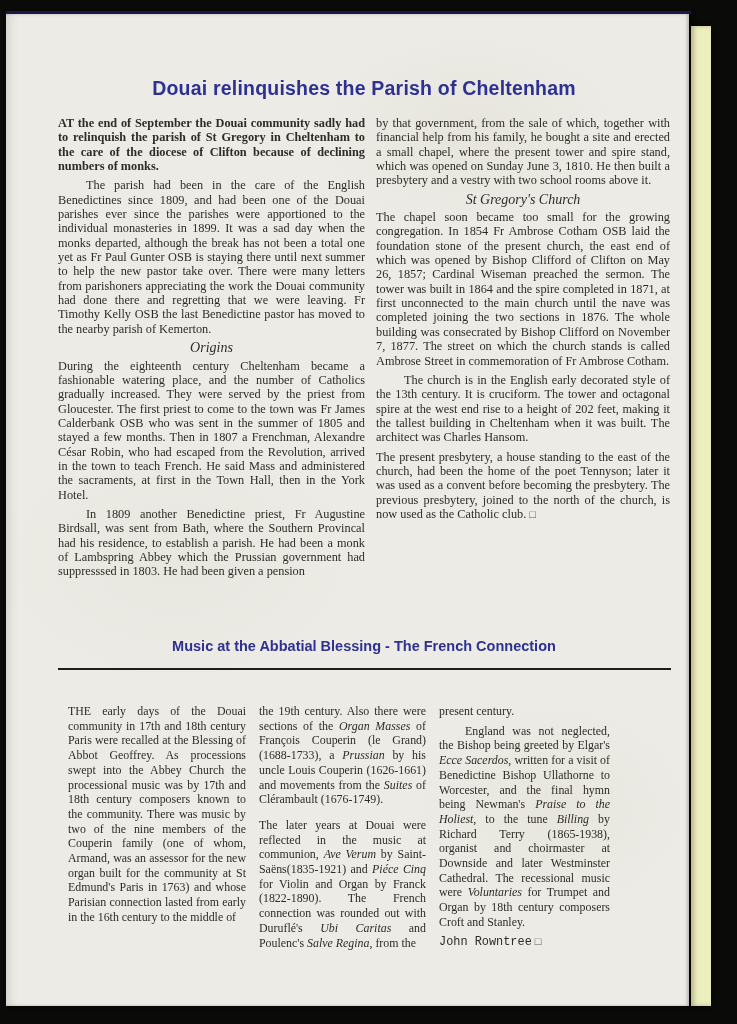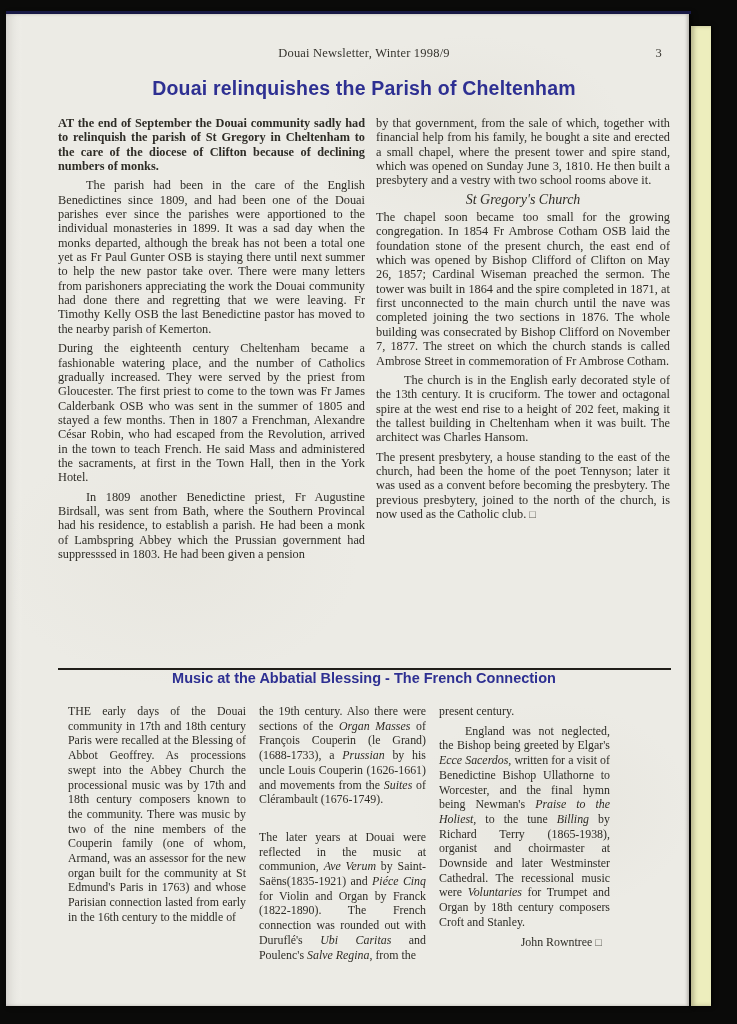--- a/index.html
+++ b/index.html
@@ -47,52 +47,49 @@
   p{margin:0;}
   .a1-col p + p, .a2-col p + p{margin-top:5px;}
   .lead{font-weight:700;}
   .indent{text-indent:28px;}
   .subhead{
     margin:5px 0 3px;text-align:center;font-style:italic;font-weight:500;
     font-size:14px;color:#2e2c26;
   }
   .rule{position:absolute;left:52px;top:654px;width:613px;height:2px;background:#201e19;}
   .a2-title{
-    position:absolute;left:52px;top:656px;width:612px;margin:0;
+    position:absolute;left:52px;top:624px;width:612px;margin:0;
     text-align:center;font-family:"Liberation Sans",sans-serif;
     font-weight:700;font-size:14.5px;color:var(--accent-navy,#2e3092);
   }
   .a2-cols{position:absolute;left:62px;top:690px;display:flex;gap:13px;}
   .a2-col{text-align:justify;font-size:11.9px;line-height:14.7px;color:#2e2c26;}
   .a2-col.c1{width:178px;}
   .a2-col.c2{width:167px;}
   .a2-col.c3{width:171px;}
-  .a2-col .gap-para{margin-top:23px;}
+  .a2-col .gap-para{margin-top:11px;}
   .a2-col .indent{text-indent:26px;}
-  .byline{text-align:right;padding-right:8px;margin-top:3px;}
+  .byline{text-align:left;padding-right:8px;margin-top:3px;font-family:Liberation Mono, monospace;}
   .endbox{font-style:normal;color:#5a584f;font-size:11px;margin-left:3px;}
 </style>
 </head>
 <body>
 
 <div class="scan">
 
   <div class="page">
 
-    <div class="header-row">
-      <span>Douai Newsletter, Winter 1998/9</span>
-      <span class="page-num">3</span>
-    </div>
 
     <h1 class="a1-title">Douai relinquishes the Parish of Cheltenham</h1>
 
     <div class="a1-cols">
       <div class="a1-col left">
         <p class="lead">AT the end of September the Douai community sadly had to relinquish the parish of St Gregory in Cheltenham to the care of the diocese of Clifton because of declining numbers of monks.</p>
         <p class="indent">The parish had been in the care of the English Benedictines since 1809, and had been one of the Douai parishes ever since the parishes were apportioned to the individual monasteries in 1899. It was a sad day when the monks departed, although the break has not been a total one yet as Fr Paul Gunter OSB is staying there until next summer to help the new pastor take over. There were many letters from parishoners appreciating the work the Douai community had done there and regretting that we were leaving. Fr Timothy Kelly OSB the last Benedictine pastor has moved to the nearby parish of Kemerton.</p>
+        <h3 class="subhead">Origins</h3>
         <p>During the eighteenth century Cheltenham became a fashionable watering place, and the number of Catholics gradually increased. They were served by the priest from Gloucester. The first priest to come to the town was Fr James Calderbank OSB who was sent in the summer of 1805 and stayed a few months. Then in 1807 a Frenchman, Alexandre César Robin, who had escaped from the Revolution, arrived in the town to teach French. He said Mass and administered the sacraments, at first in the Town Hall, then in the York Hotel.</p>
         <p class="indent">In 1809 another Benedictine priest, Fr Augustine Birdsall, was sent from Bath, where the Southern Provincal had his residence, to establish a parish. He had been a monk of Lambspring Abbey which the Prussian government had suppresssed in 1803. He had been given a pension</p>
       </div>
       <div class="a1-col right">
         <p>by that government, from the sale of which, together with financial help from his family, he bought a site and erected a small chapel, where the present tower and spire stand, which was opened on Sunday June 3, 1810. He then built a presbytery and a vestry with two school rooms above it.</p>
         <h3 class="subhead">St Gregory's Church</h3>
         <p>The chapel soon became too small for the growing congregation. In 1854 Fr Ambrose Cotham OSB laid the foundation stone of the present church, the east end of which was opened by Bishop Clifford of Clifton on May 26, 1857; Cardinal Wiseman preached the sermon. The tower was built in 1864 and the spire completed in 1871, at first unconnected to the main church until the nave was completed joining the two sections in 1876. The whole building was consecrated by Bishop Clifford on November 7, 1877. The street on which the church stands is called Ambrose Street in commemoration of Fr Ambrose Cotham.</p>
         <p class="indent">The church is in the English early decorated style of the 13th century. It is cruciform. The tower and octagonal spire at the west end rise to a height of 202 feet, making it the tallest building in Cheltenham when it was built. The architect was Charles Hansom.</p>
         <p><span>The present presbytery, a house standing to the east of the church, had been the home of the poet Tennyson; later it was used as a convent before becoming the presbytery. The previous presbytery, joined to the north of the church, is now used as the Catholic club.</span><span class="endbox">□</span></p>
       </div>

